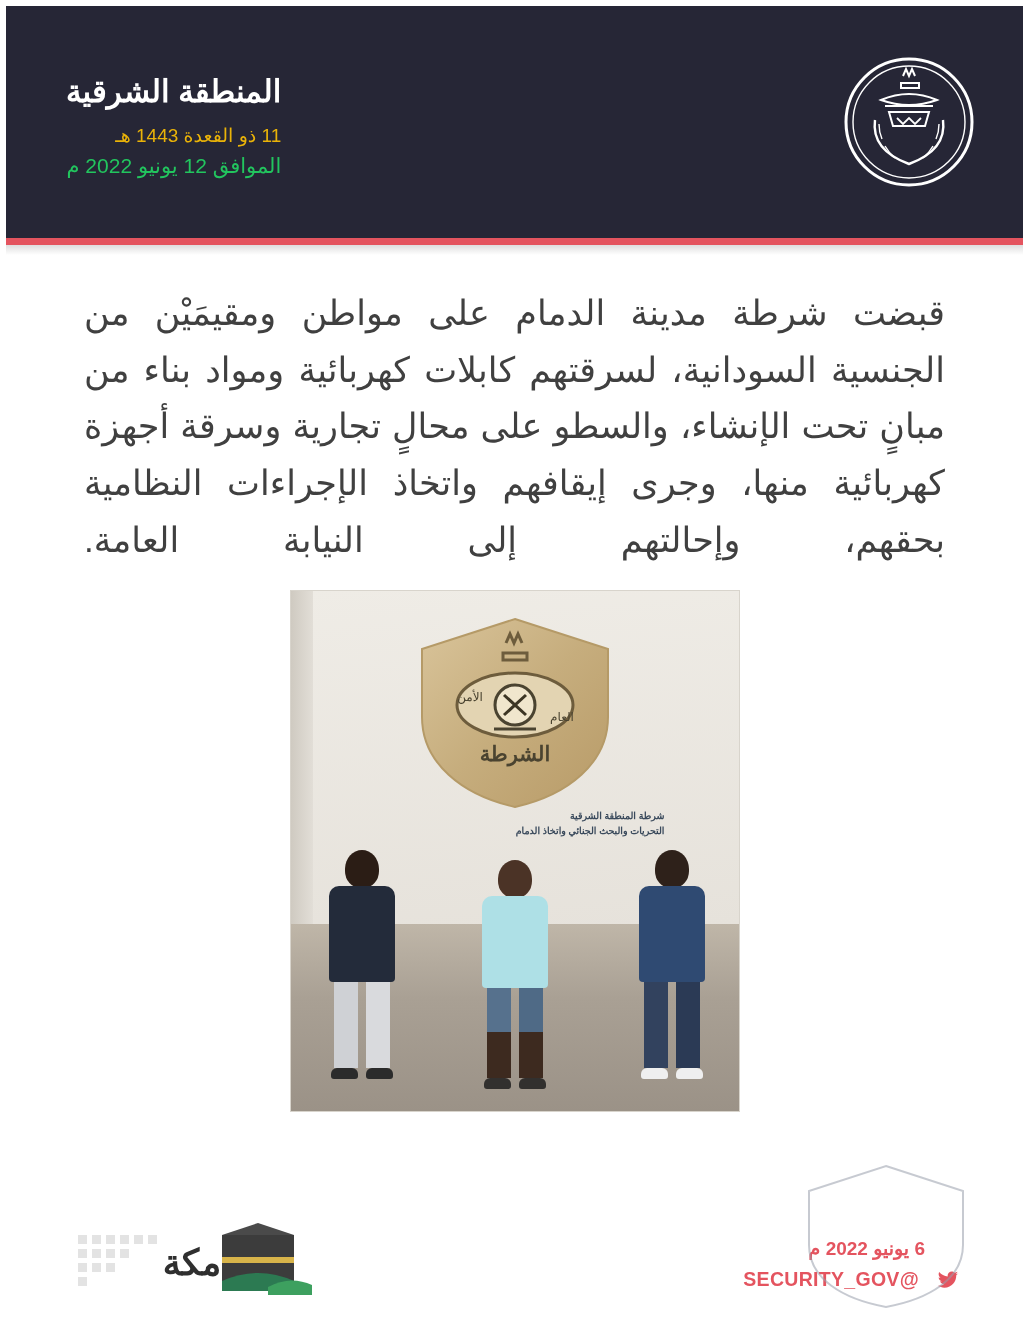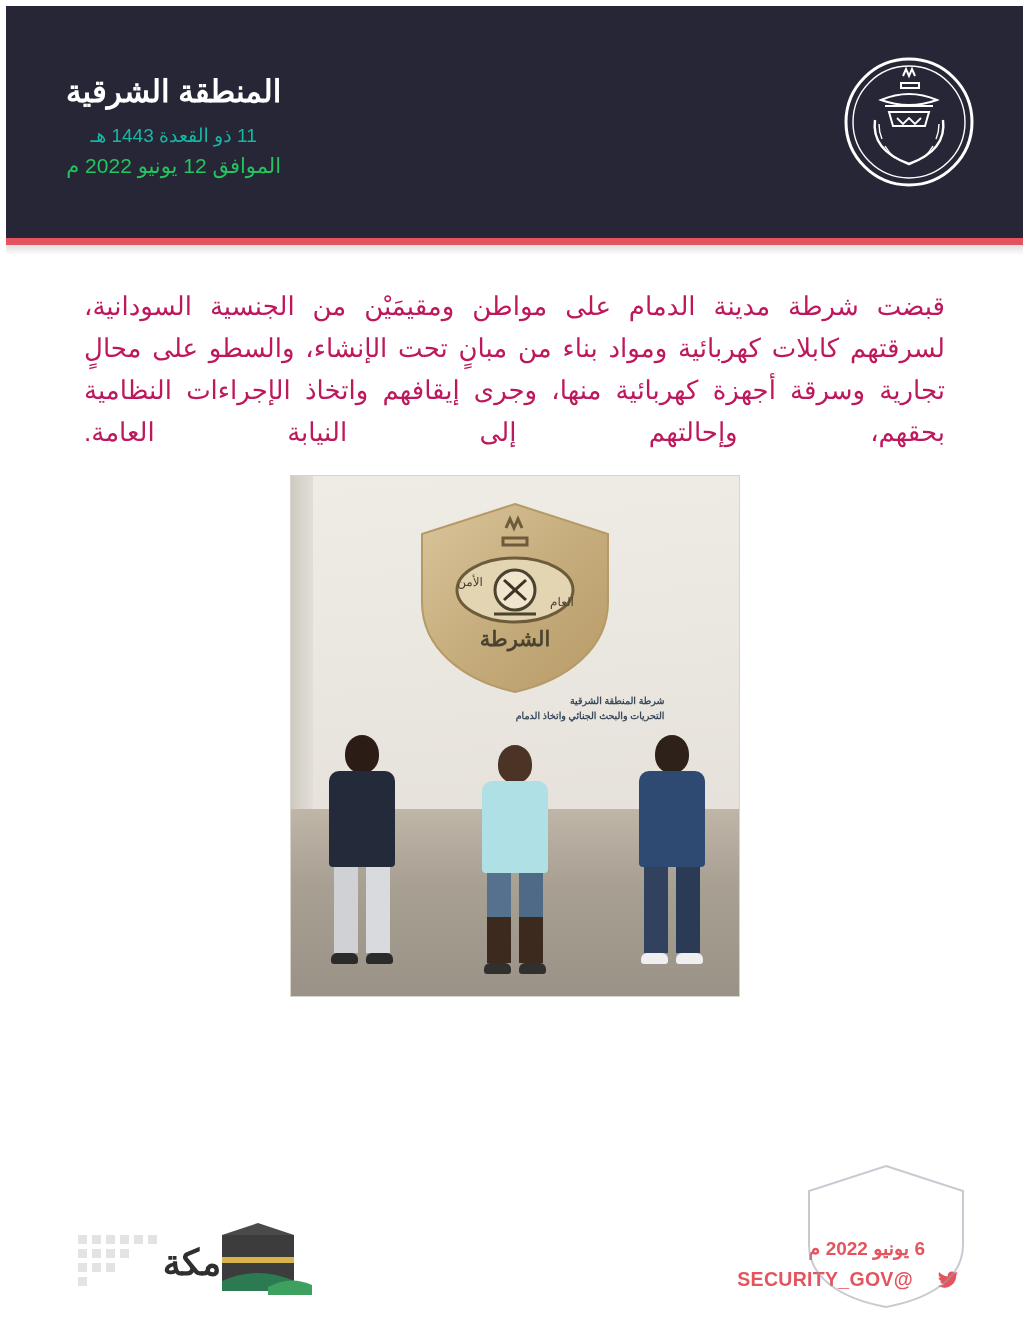--- a/index.html
+++ b/index.html
@@ -42,37 +42,37 @@
     width: 118px;
     height: 136px;
     position: relative;
   }
   .logo-circle {
     width: 136px;
     height: 136px;
     position: relative;
   }
   .header-text {
-    text-align: center;
+    text-align: right;
     color: #ffffff;
     direction: rtl;
     padding-top: 6px;
   }
   .header-region {
     font-size: 31px;
     font-weight: bold;
     letter-spacing: 0px;
     margin-bottom: 14px;
     white-space: nowrap;
   }
   .header-date-h {
     font-size: 19px;
     margin-bottom: 7px;
     white-space: nowrap;
-    color: #14b8a6;
+    color: #eab308;
   }
   .header-date-g {
     font-size: 21px;
     white-space: nowrap;
     color: #22c55e;
   }
 
   .divider {
     height: 7px;
     width: 100%;
@@ -85,23 +85,23 @@
   }
 
   
   .body-wrap {
     padding: 30px 78px 0 78px;
   }
   .body-text {
     direction: rtl;
     text-align: justify;
     text-align-last: justify;
-    font-size: 26px;
+    font-size: 35px;
     line-height: 1.62;
-    color: #be185d;
+    color: #404040;
     font-weight: 500;
     letter-spacing: 0.2px;
   }
 
   
   .photo-wrap {
     display: flex;
     justify-content: center;
     margin-top: 22px;
   }
@@ -216,21 +216,21 @@
     color: #e4545f;
     font-size: 19px;
     font-weight: bold;
     text-align: right;
     margin-bottom: 8px;
     padding-right: 34px;
   }
   .f-row {
     display: flex;
     align-items: center;
-    gap: 24px;
+    gap: 18px;
     margin-bottom: 6px;
     direction: rtl;
   }
   .f-row .f-txt {
     color: #e4545f;
     font-size: 19.5px;
     font-weight: bold;
     letter-spacing: 0.3px;
   }
   .f-icon {

